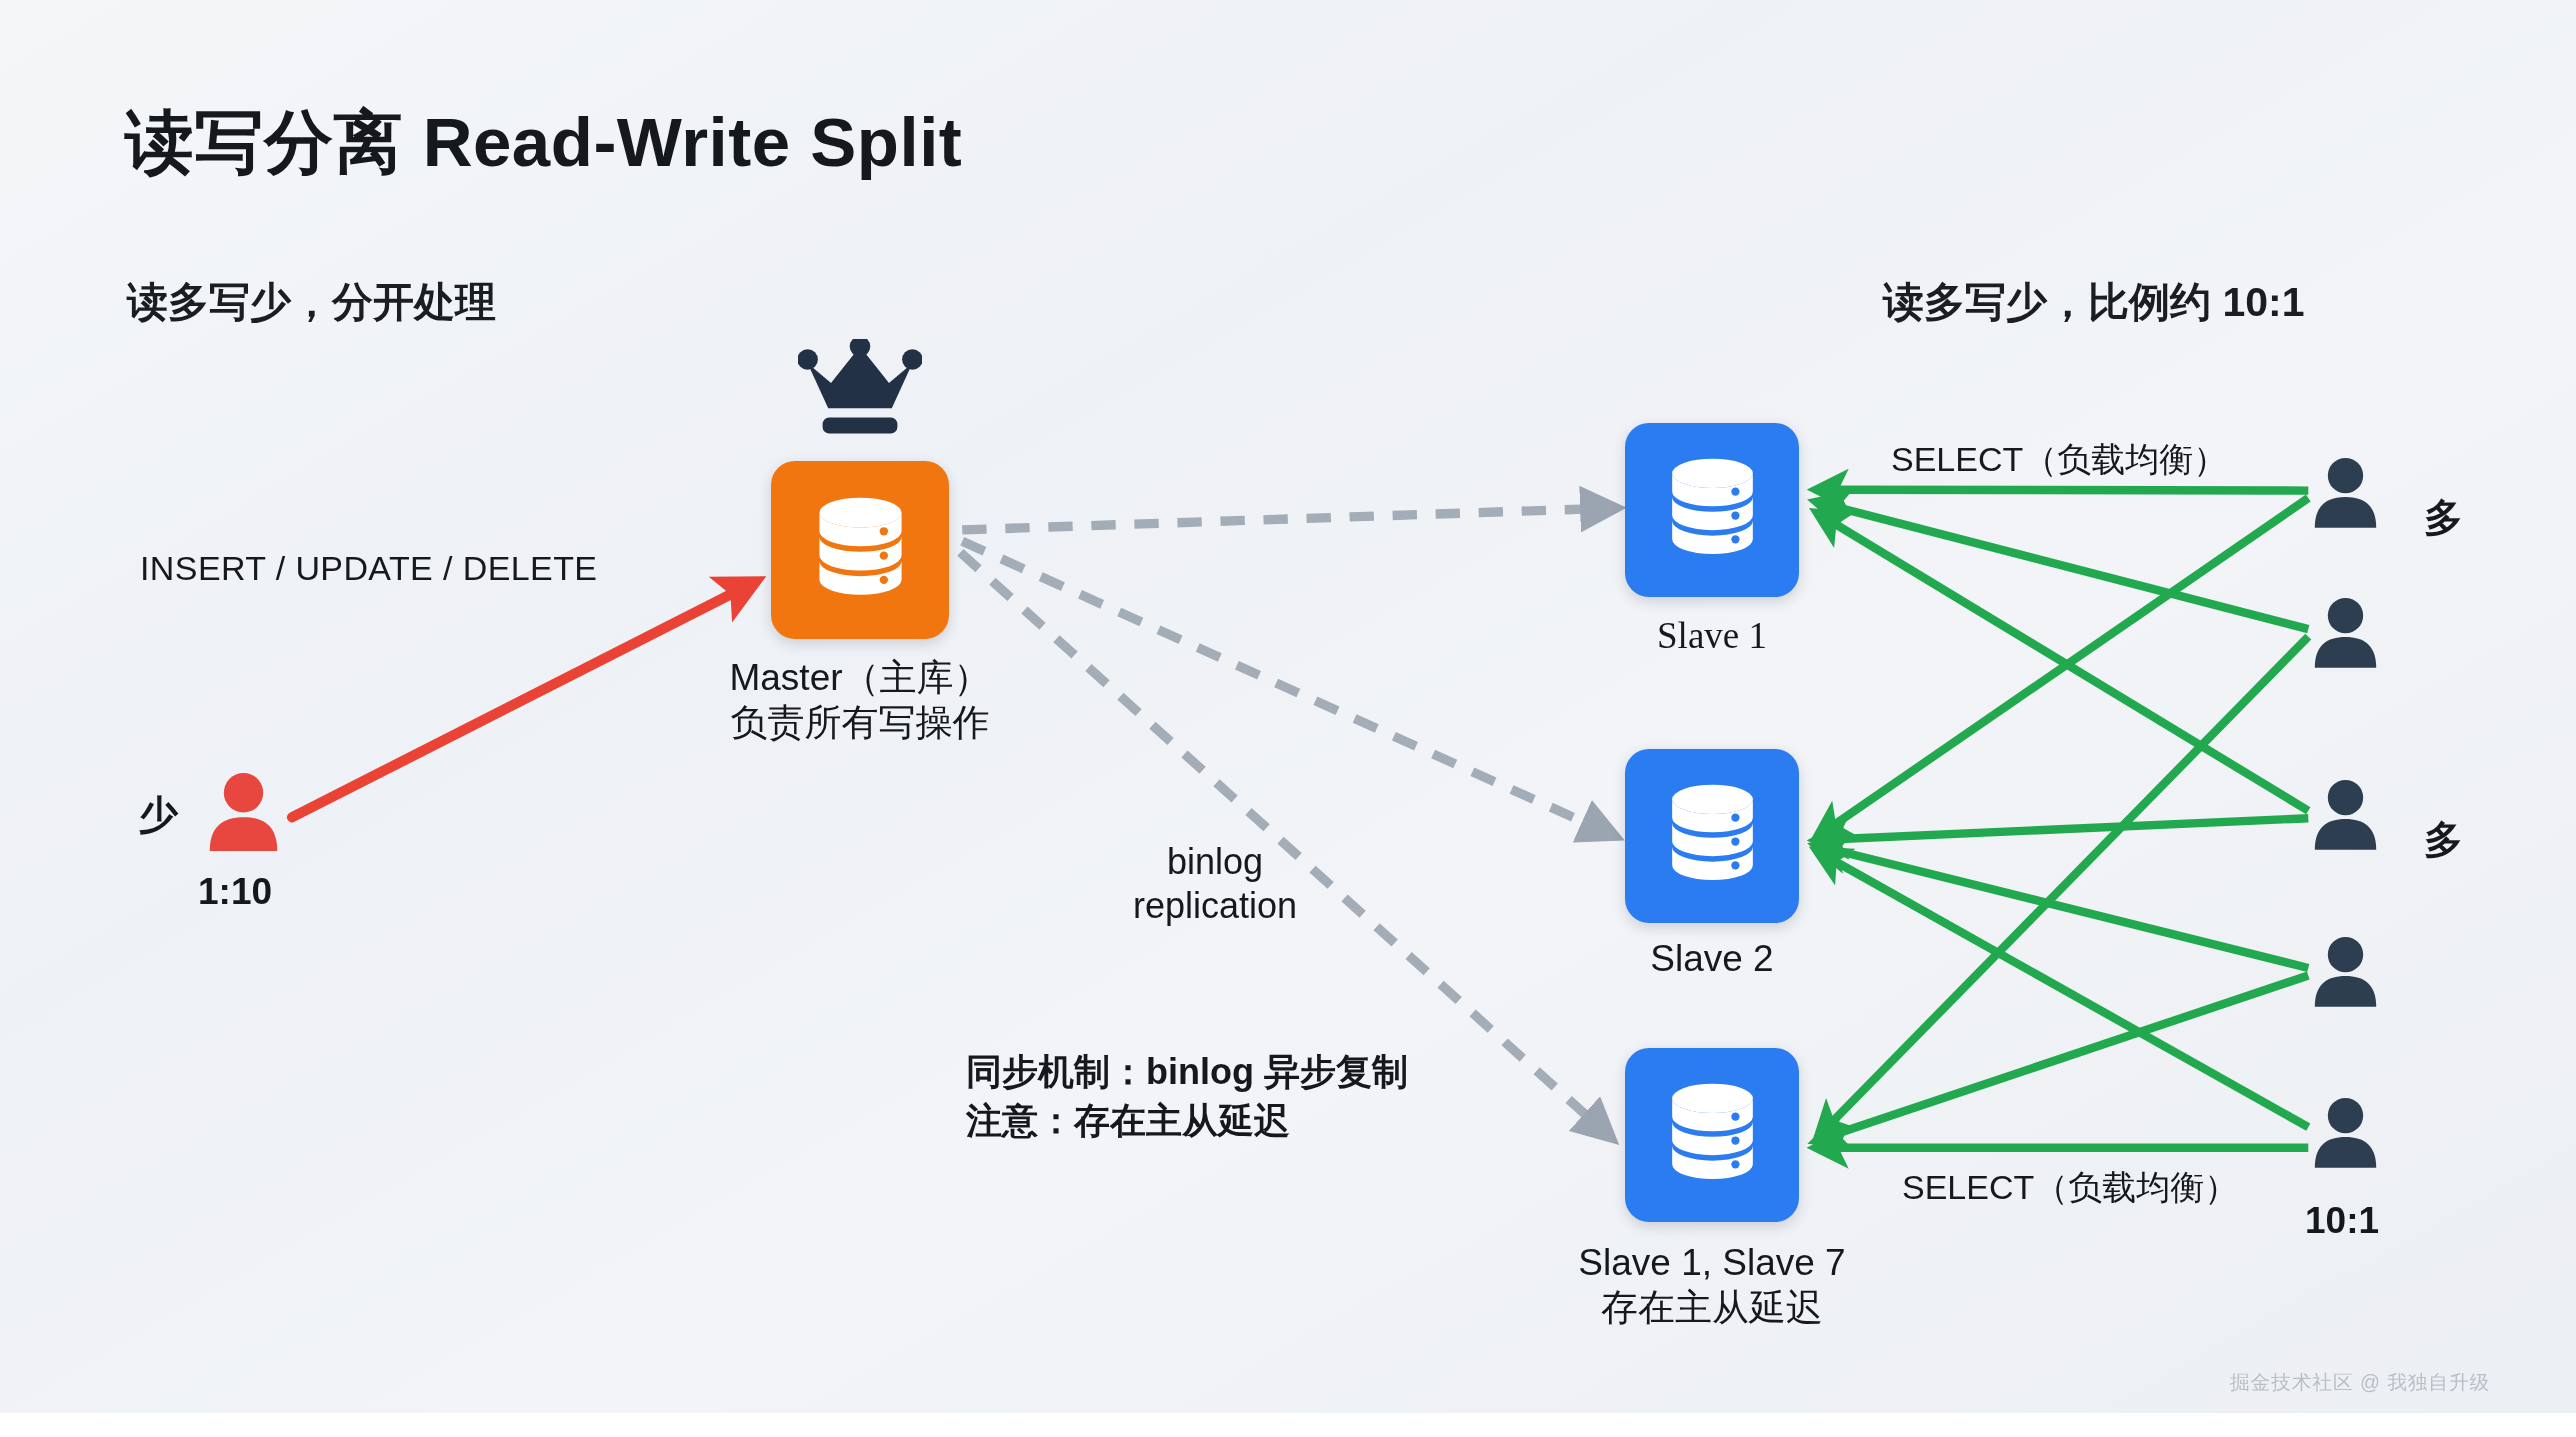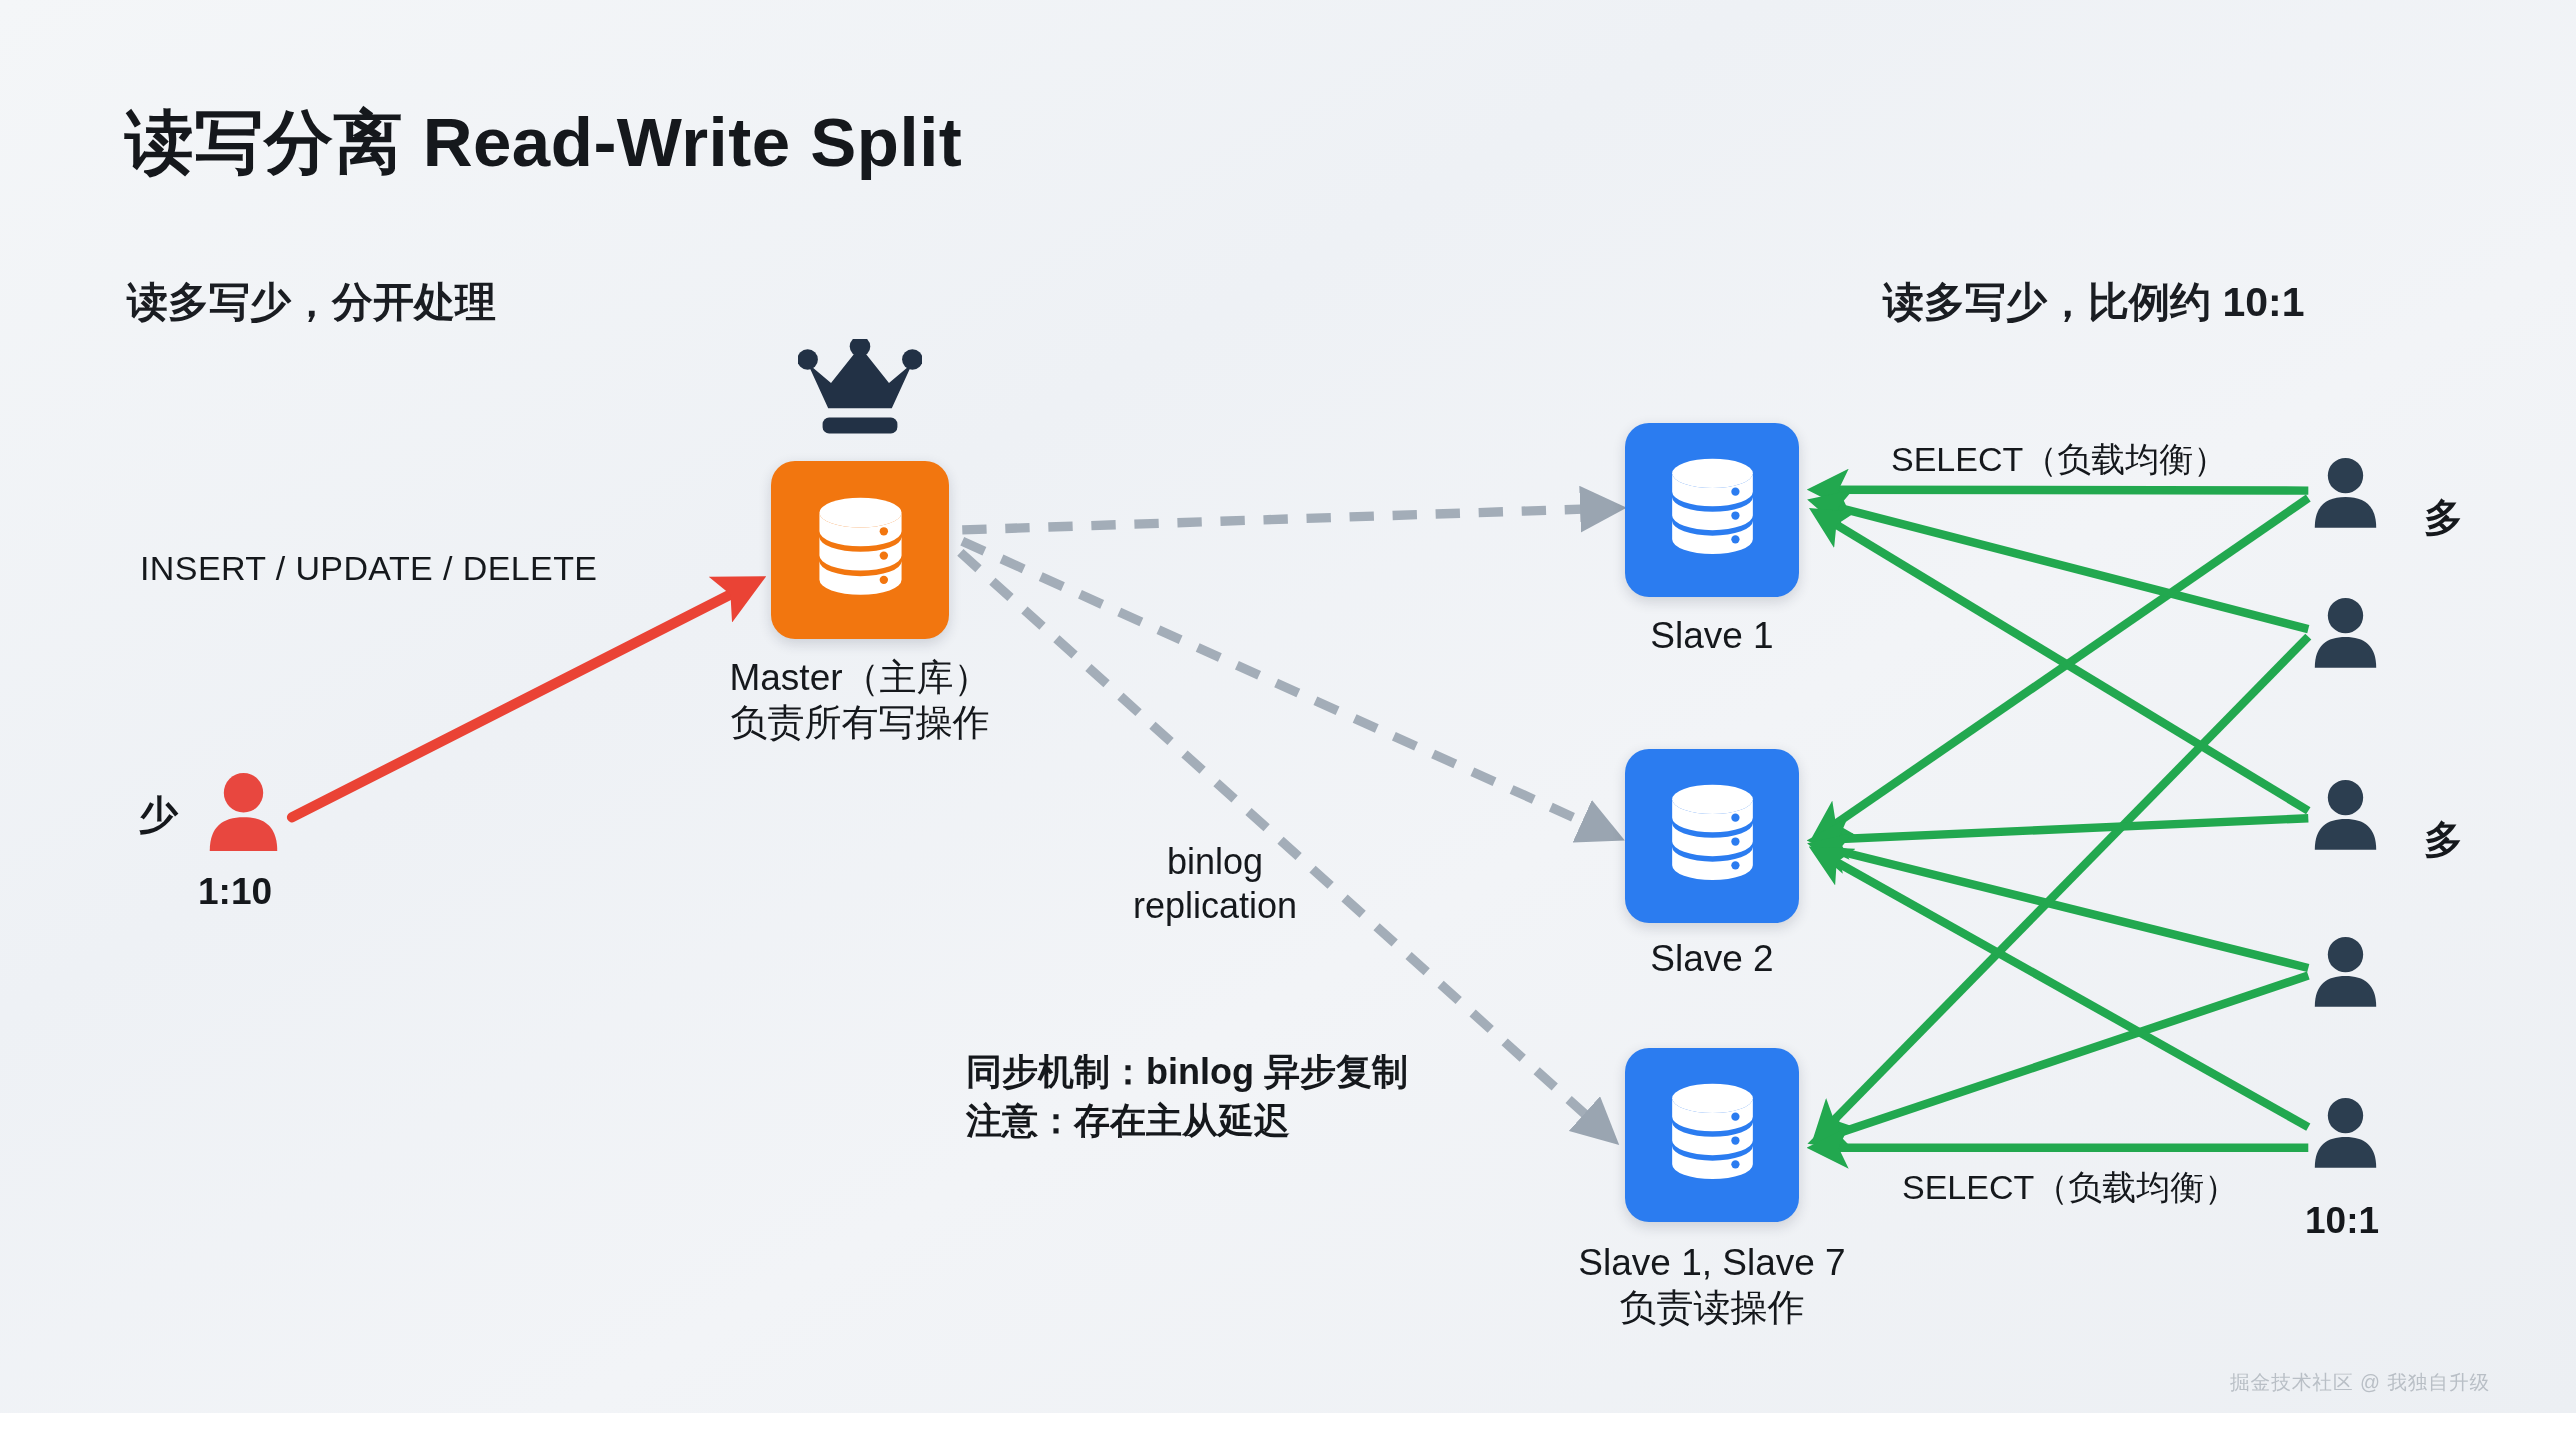--- a/index.html
+++ b/index.html
@@ -156,21 +156,21 @@
   .node-caption {
     position: absolute;
     text-align: center;
     font-size: 37px;
     line-height: 1.22;
     color: #15181c;
     white-space: nowrap;
     transform: translateX(-50%);
   }
   .master-caption { left: 860px; top: 655px; }
-  .slave1-caption { left: 1712px; top: 613px; }
+  .slave1-caption { left: 1712px; top: 613px; font-family: Liberation Serif, serif; }
   .slave2-caption { left: 1712px; top: 936px; }
   .slave3-caption { left: 1712px; top: 1240px; }
 
   .crown {
     position: absolute;
     left: 798px;
     top: 339px;
     width: 124px;
     height: 101px;
   }
@@ -338,21 +338,21 @@
       <path d="M11,20 L11,40 A44,16 0 0 0 99,40 L99,20 A44,16 0 0 1 11,20 Z" fill="#ffffff"></path>
       <path d="M11,46 L11,66 A44,16 0 0 0 99,66 L99,46 A44,16 0 0 1 11,46 Z" fill="#ffffff"></path>
       <path d="M11,72 L11,92 A44,16 0 0 0 99,92 L99,72 A44,16 0 0 1 11,72 Z" fill="#ffffff"></path>
       <circle cx="80" cy="40" r="4.5" fill="#2b7cf0"></circle>
       <circle cx="80" cy="66" r="4.5" fill="#2b7cf0"></circle>
       <circle cx="80" cy="92" r="4.5" fill="#2b7cf0"></circle>
     </svg>
   </div>
   <div class="node-caption slave3-caption">
     <div>Slave 1, Slave 7</div>
-    <div>负责读操作</div>
+    <div>存在主从延迟</div>
   </div>
 
   <div class="lbl select-top">SELECT（负载均衡）</div>
   <div class="lbl select-bottom">SELECT（负载均衡）</div>
   <div class="lbl many-1">多</div>
   <div class="lbl many-2">多</div>
   <div class="lbl ratio-right">10:1</div>
 
   <div class="person u1">
     <svg viewBox="0 0 72 76">

